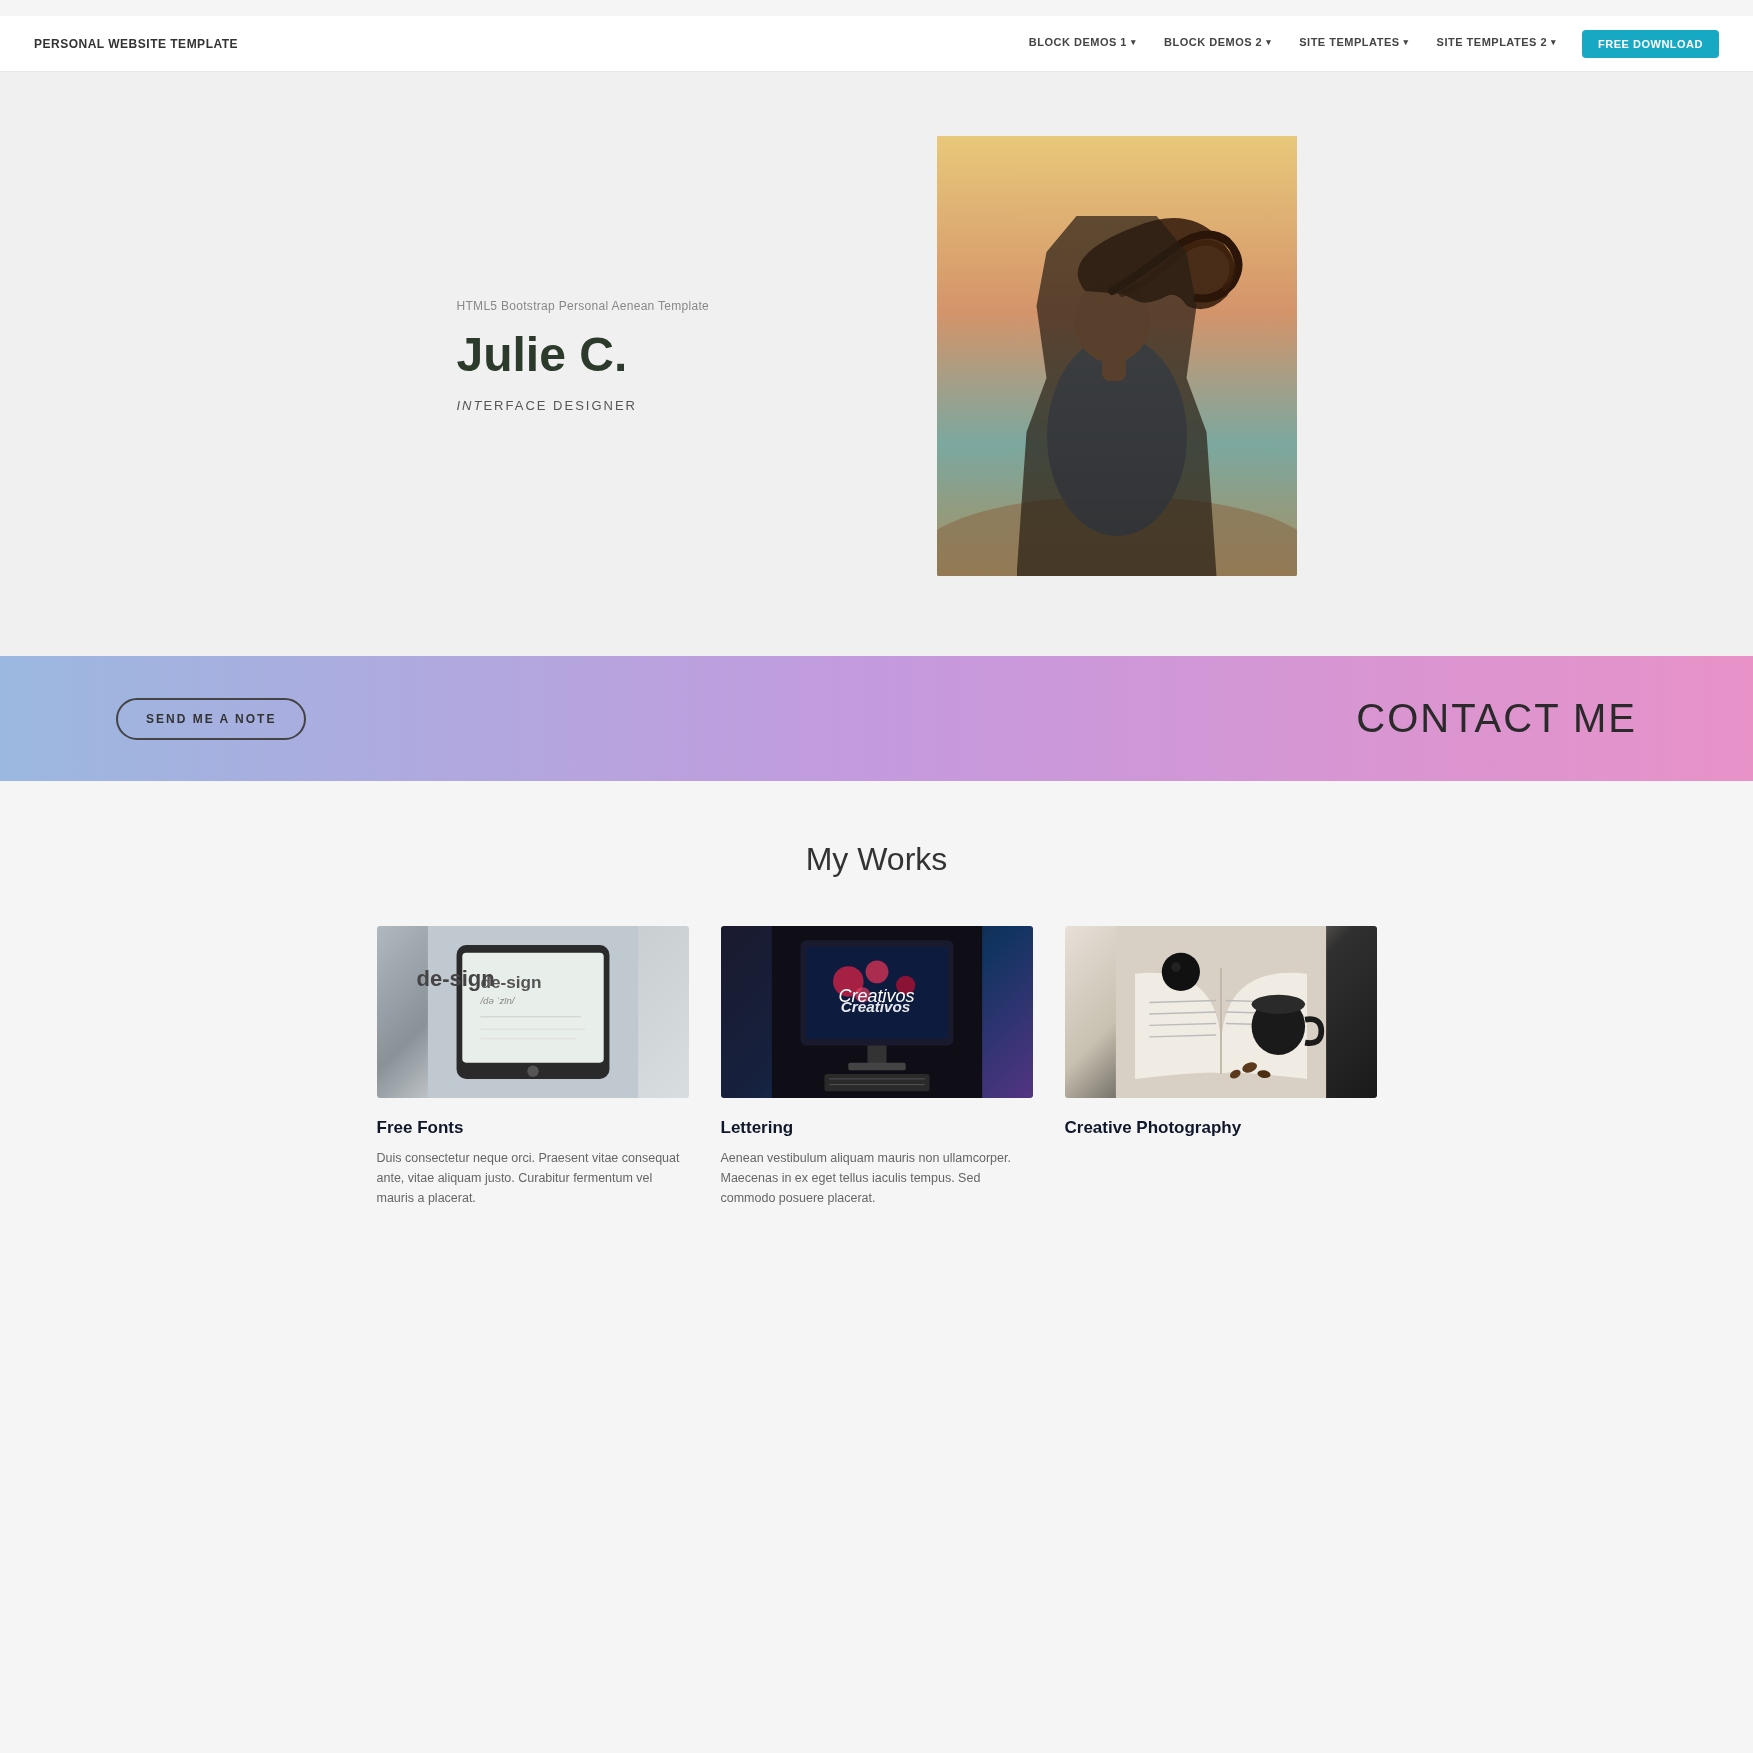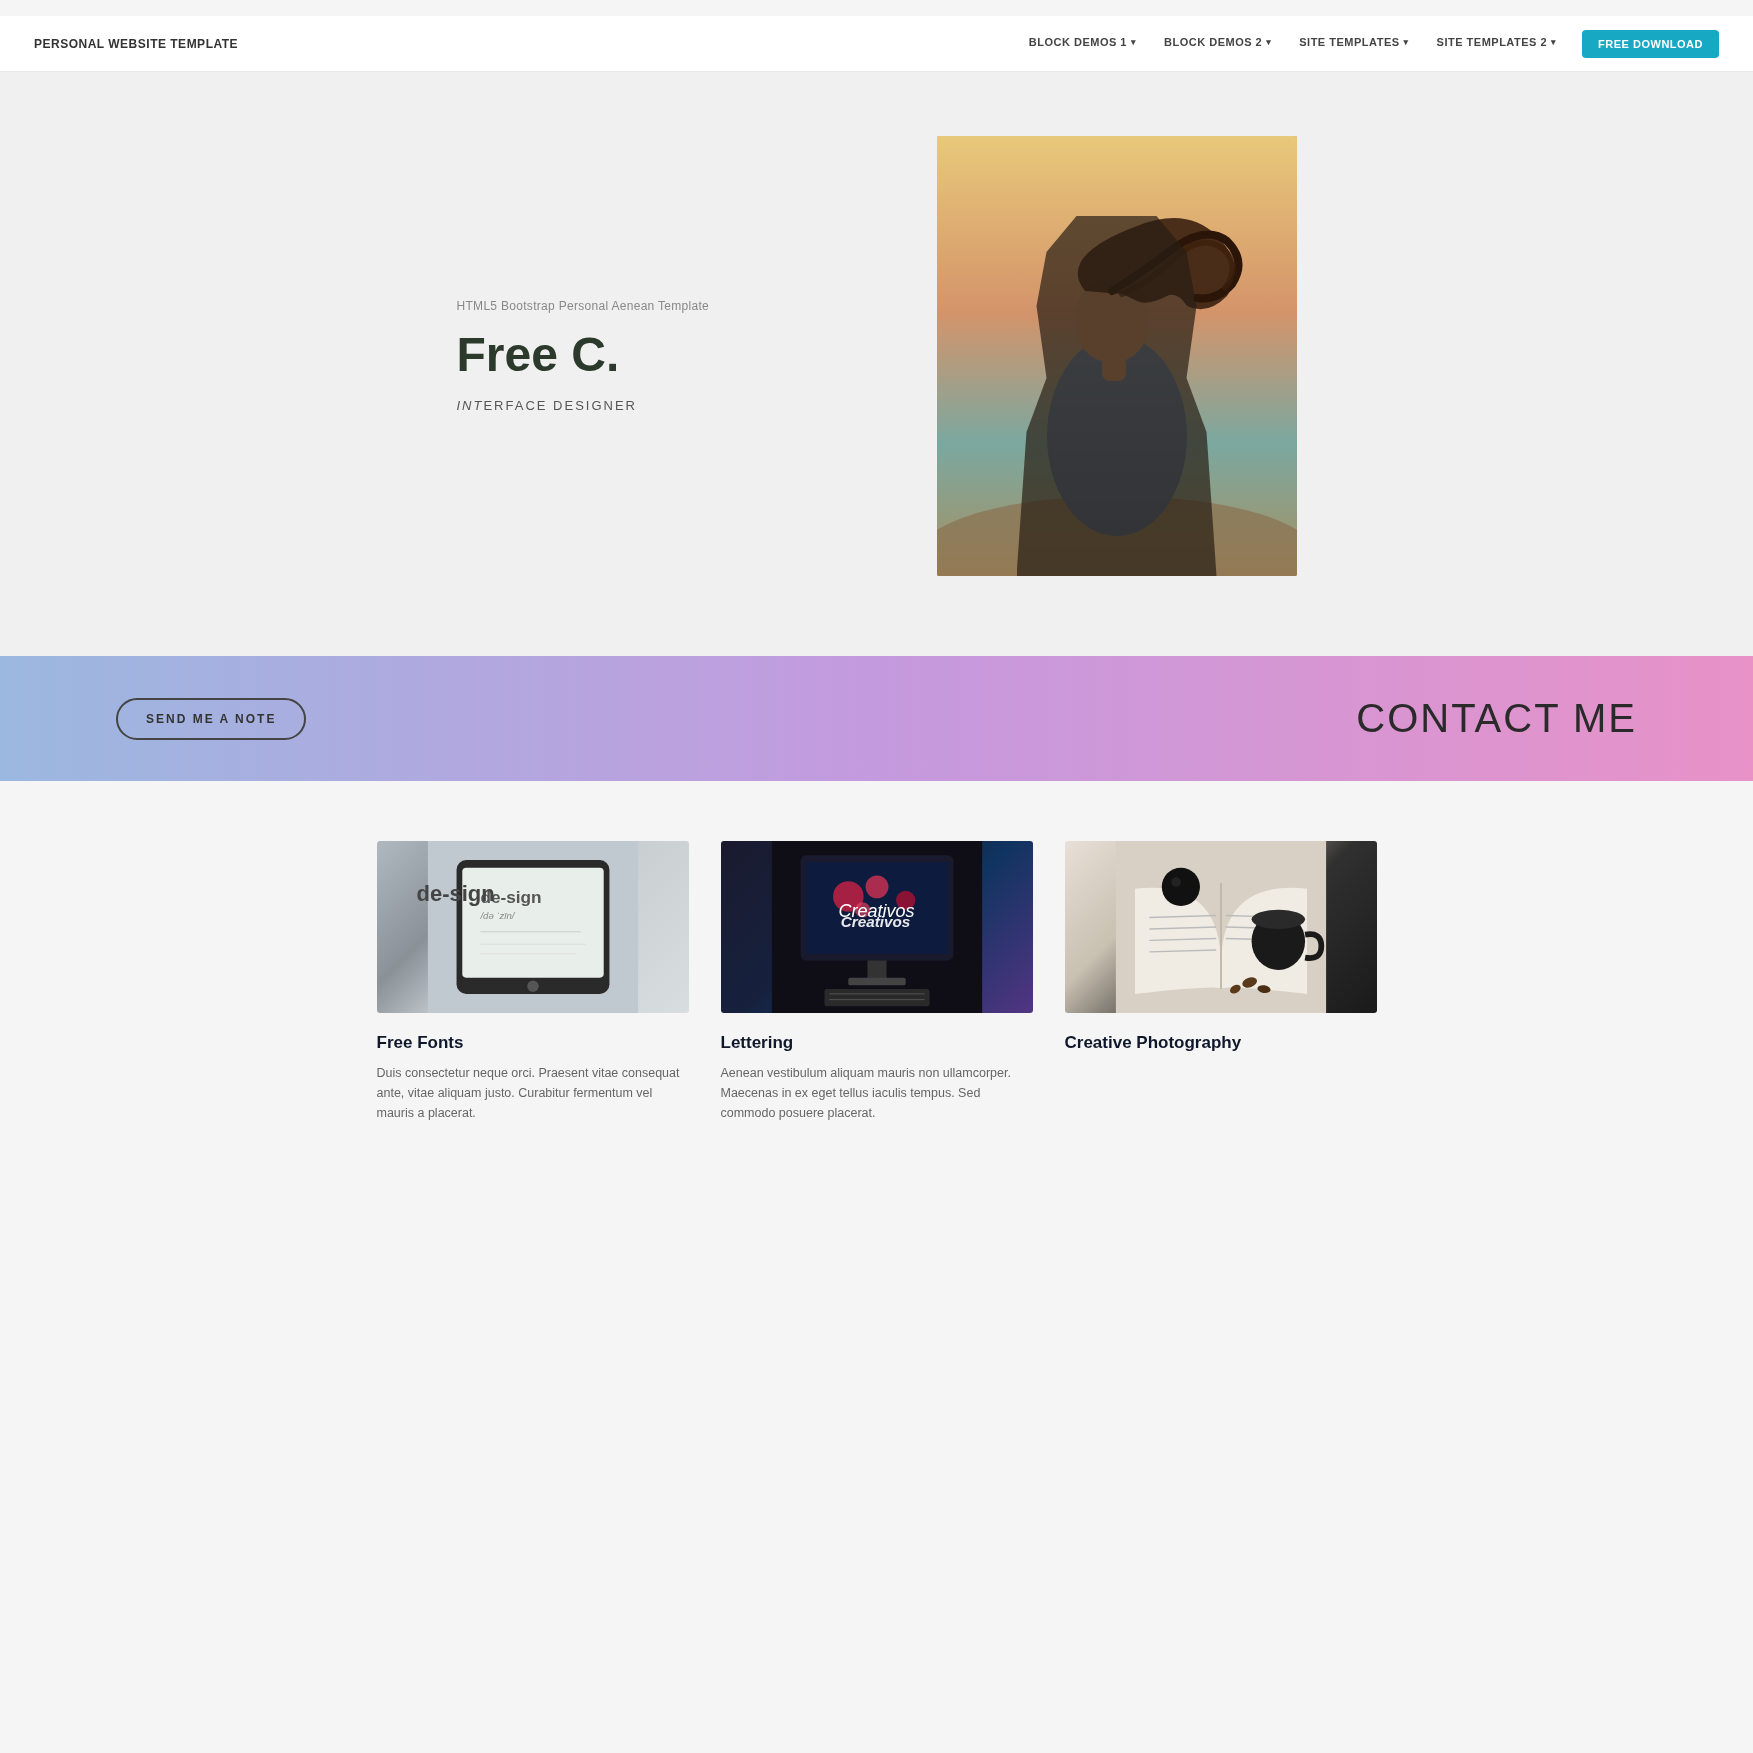--- a/index.html
+++ b/index.html
@@ -246,21 +246,21 @@
       <span>SITE TEMPLATES 2</span>
       <span class="chevron">▾</span>
     </div>
     <button class="nav-btn">FREE DOWNLOAD</button>
   </div>
 </nav>
 
 <section class="hero">
   <div class="hero-text">
     <p class="hero-subtitle">HTML5 Bootstrap Personal Aenean Template</p>
-    <h1 class="hero-name">Free C.</h1>
+    <h1 class="hero-name">Julie C.</h1>
     <p class="hero-role">
       <span style="font-style:italic;">INT</span><span>ERFACE DESIGNER</span>
     </p>
   </div>
   <div class="hero-image-wrapper">
     <div class="hero-image-placeholder">
       
       <svg width="100%" height="100%" viewBox="0 0 360 440" xmlns="http://www.w3.org/2000/svg">
         <defs>
           <linearGradient id="skyGrad" x1="0" y1="0" x2="0" y2="1">
@@ -291,20 +291,21 @@
     </div>
   </div>
 </section>
 
 <section class="contact-banner">
   <button class="contact-btn">SEND ME A NOTE</button>
   <h2 class="contact-title">CONTACT ME</h2>
 </section>
 
 <section class="works-section">
+  <h2 class="works-heading">My Works</h2>
   <div class="works-grid">
 
     <div class="work-card">
       <div class="work-image work-img-1">
         <svg width="100%" height="100%" viewBox="0 0 220 180" xmlns="http://www.w3.org/2000/svg">
           <rect width="220" height="180" fill="#c0c8d0"></rect>
 
           <rect x="30" y="20" width="160" height="140" rx="10" fill="#2a2a2a"></rect>
           <rect x="36" y="28" width="148" height="115" rx="4" fill="#e8eeea"></rect>
 

